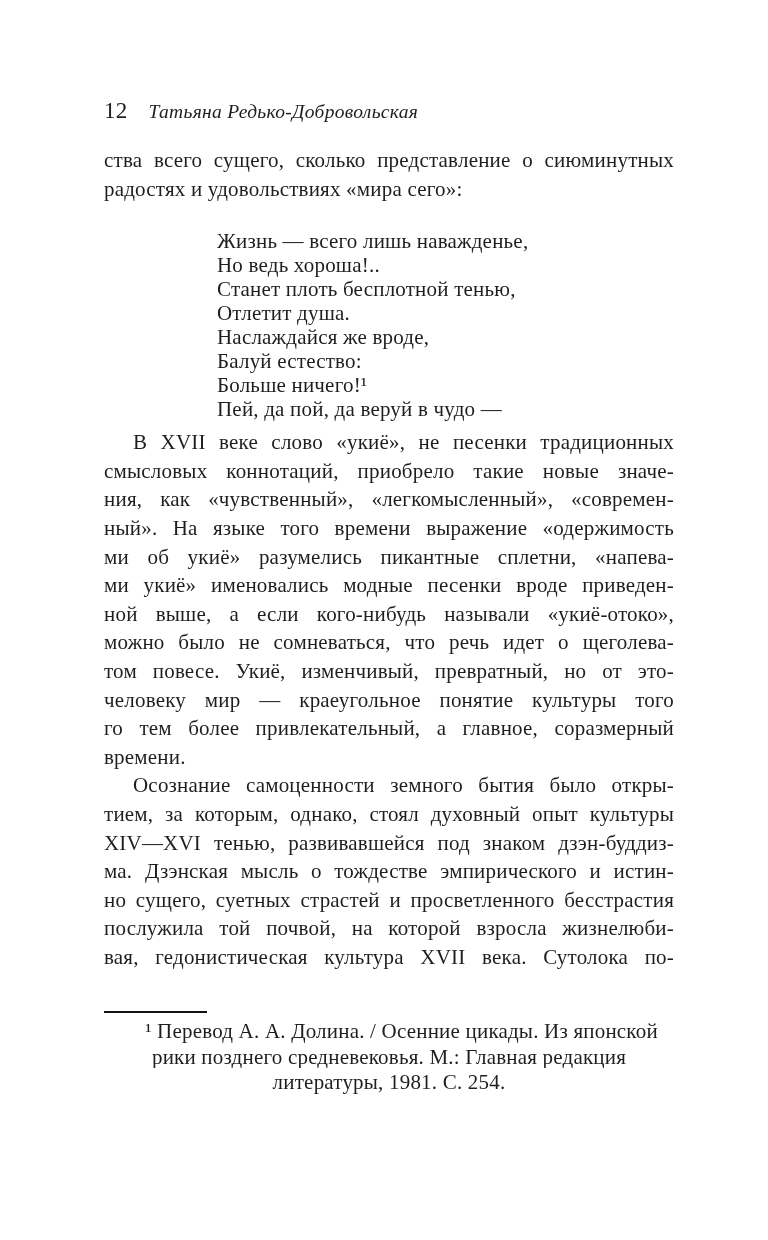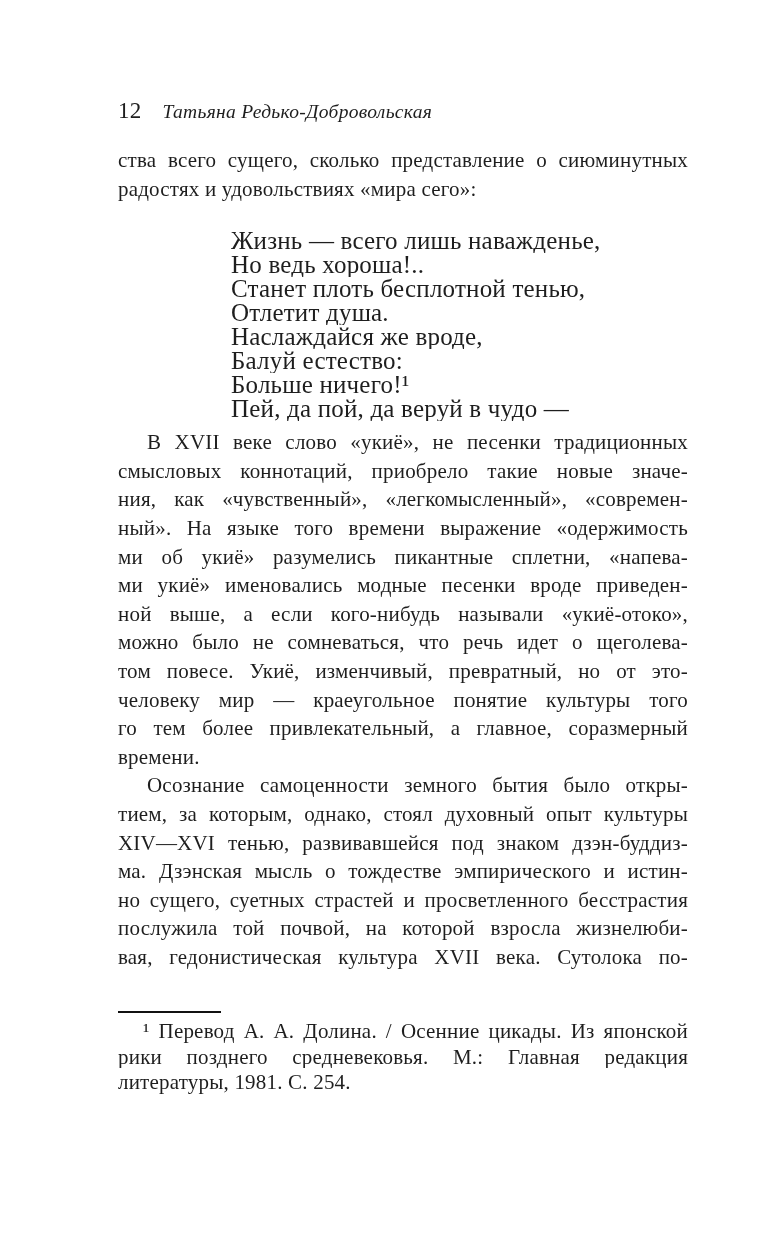--- a/index.html
+++ b/index.html
@@ -12,21 +12,21 @@
     width: 768px;
     height: 1240px;
     margin: 0 auto;
     background: #ffffff;
     font-family: "Liberation Serif", "DejaVu Serif", serif;
     color: #1e1e1e;
     overflow: hidden;
   }
   .content {
     position: absolute;
-    left: 118px;
+    left: 104px;
     top: 98px;
     width: 570px;
   }
   
   .running-head {
     display: flex;
     align-items: baseline;
     line-height: 26px;
     margin-bottom: 21px;
   }
@@ -53,21 +53,21 @@
   .line.j {
     text-align: justify;
     text-align-last: justify;
   }
   .line.ind {
     padding-left: 29px;
   }
   
   .verse {
     margin: 26px 0 7px 113px;
-    font-size: 25px;
+    font-size: 21px;
     line-height: 24px;
     letter-spacing: 0.2px;
   }
   .verse .line {
     height: 24px;
     overflow: hidden;
   }
   
   .footnote {
     margin-top: 40px;
@@ -79,20 +79,21 @@
     margin-bottom: 4px;
   }
   .fn-text {
     font-size: 18px;
     line-height: 25.5px;
     letter-spacing: 0.2px;
   }
   .fn-text .line {
     height: 25.5px;
     overflow: hidden;
+    text-align: center;
   }
   .fn-text .line.ind {
     padding-left: 25px;
   }
 </style>
 </head>
 <body>
 
 <div class="page">
   <div class="content">

